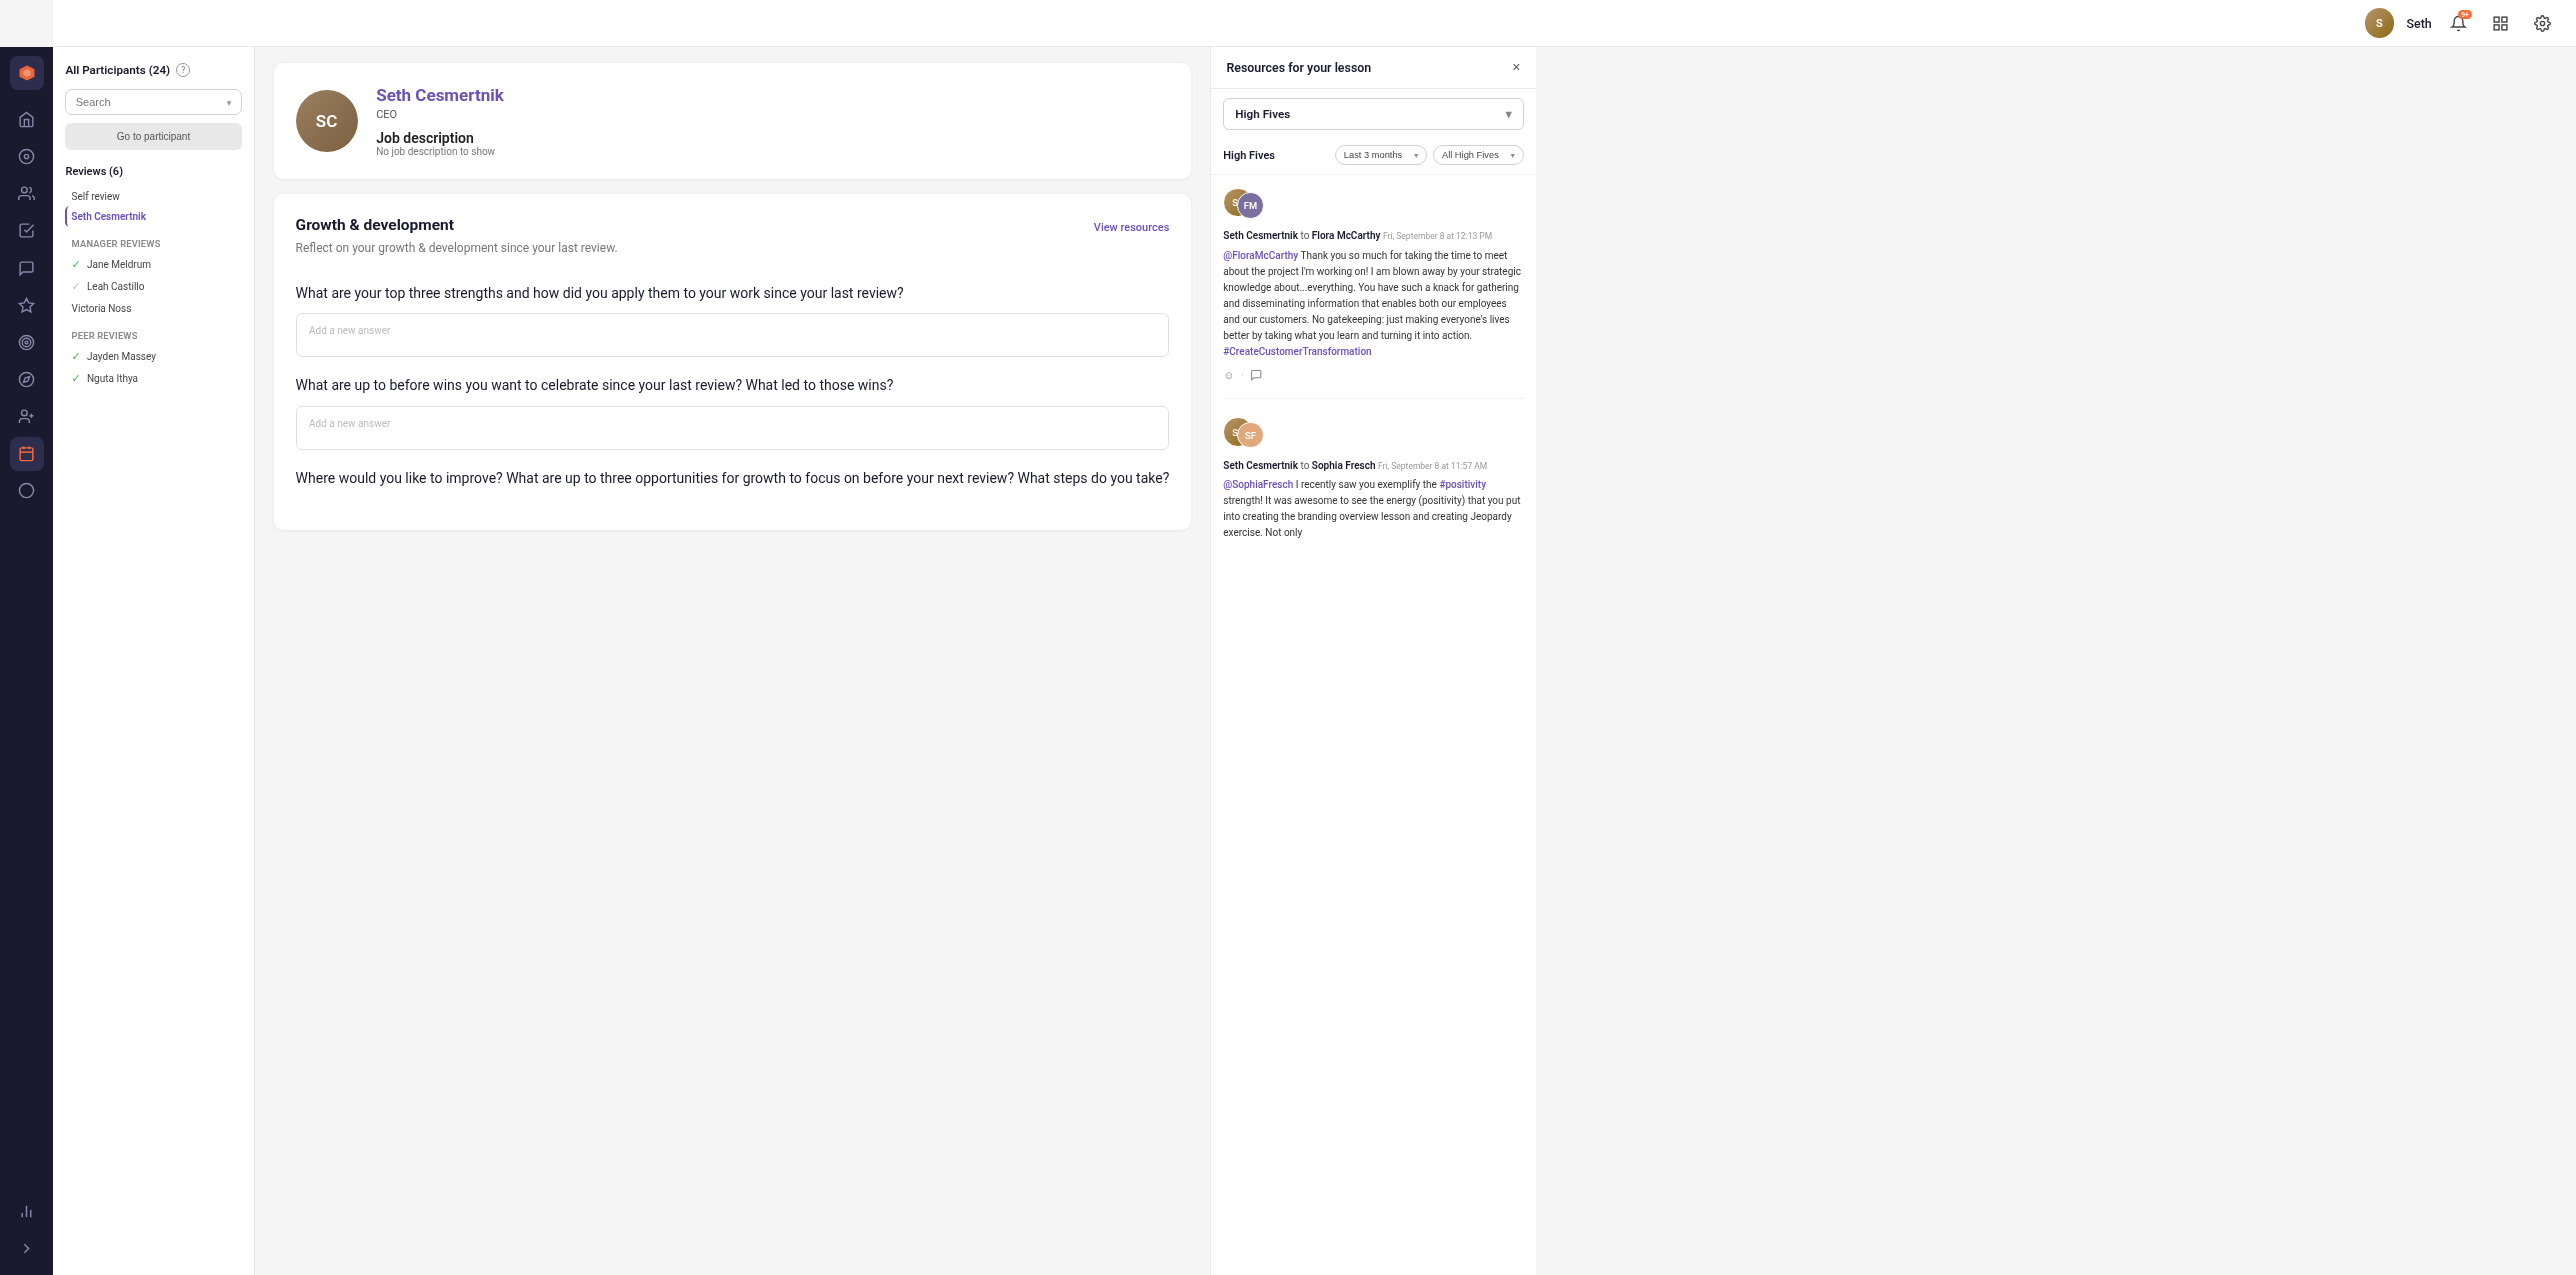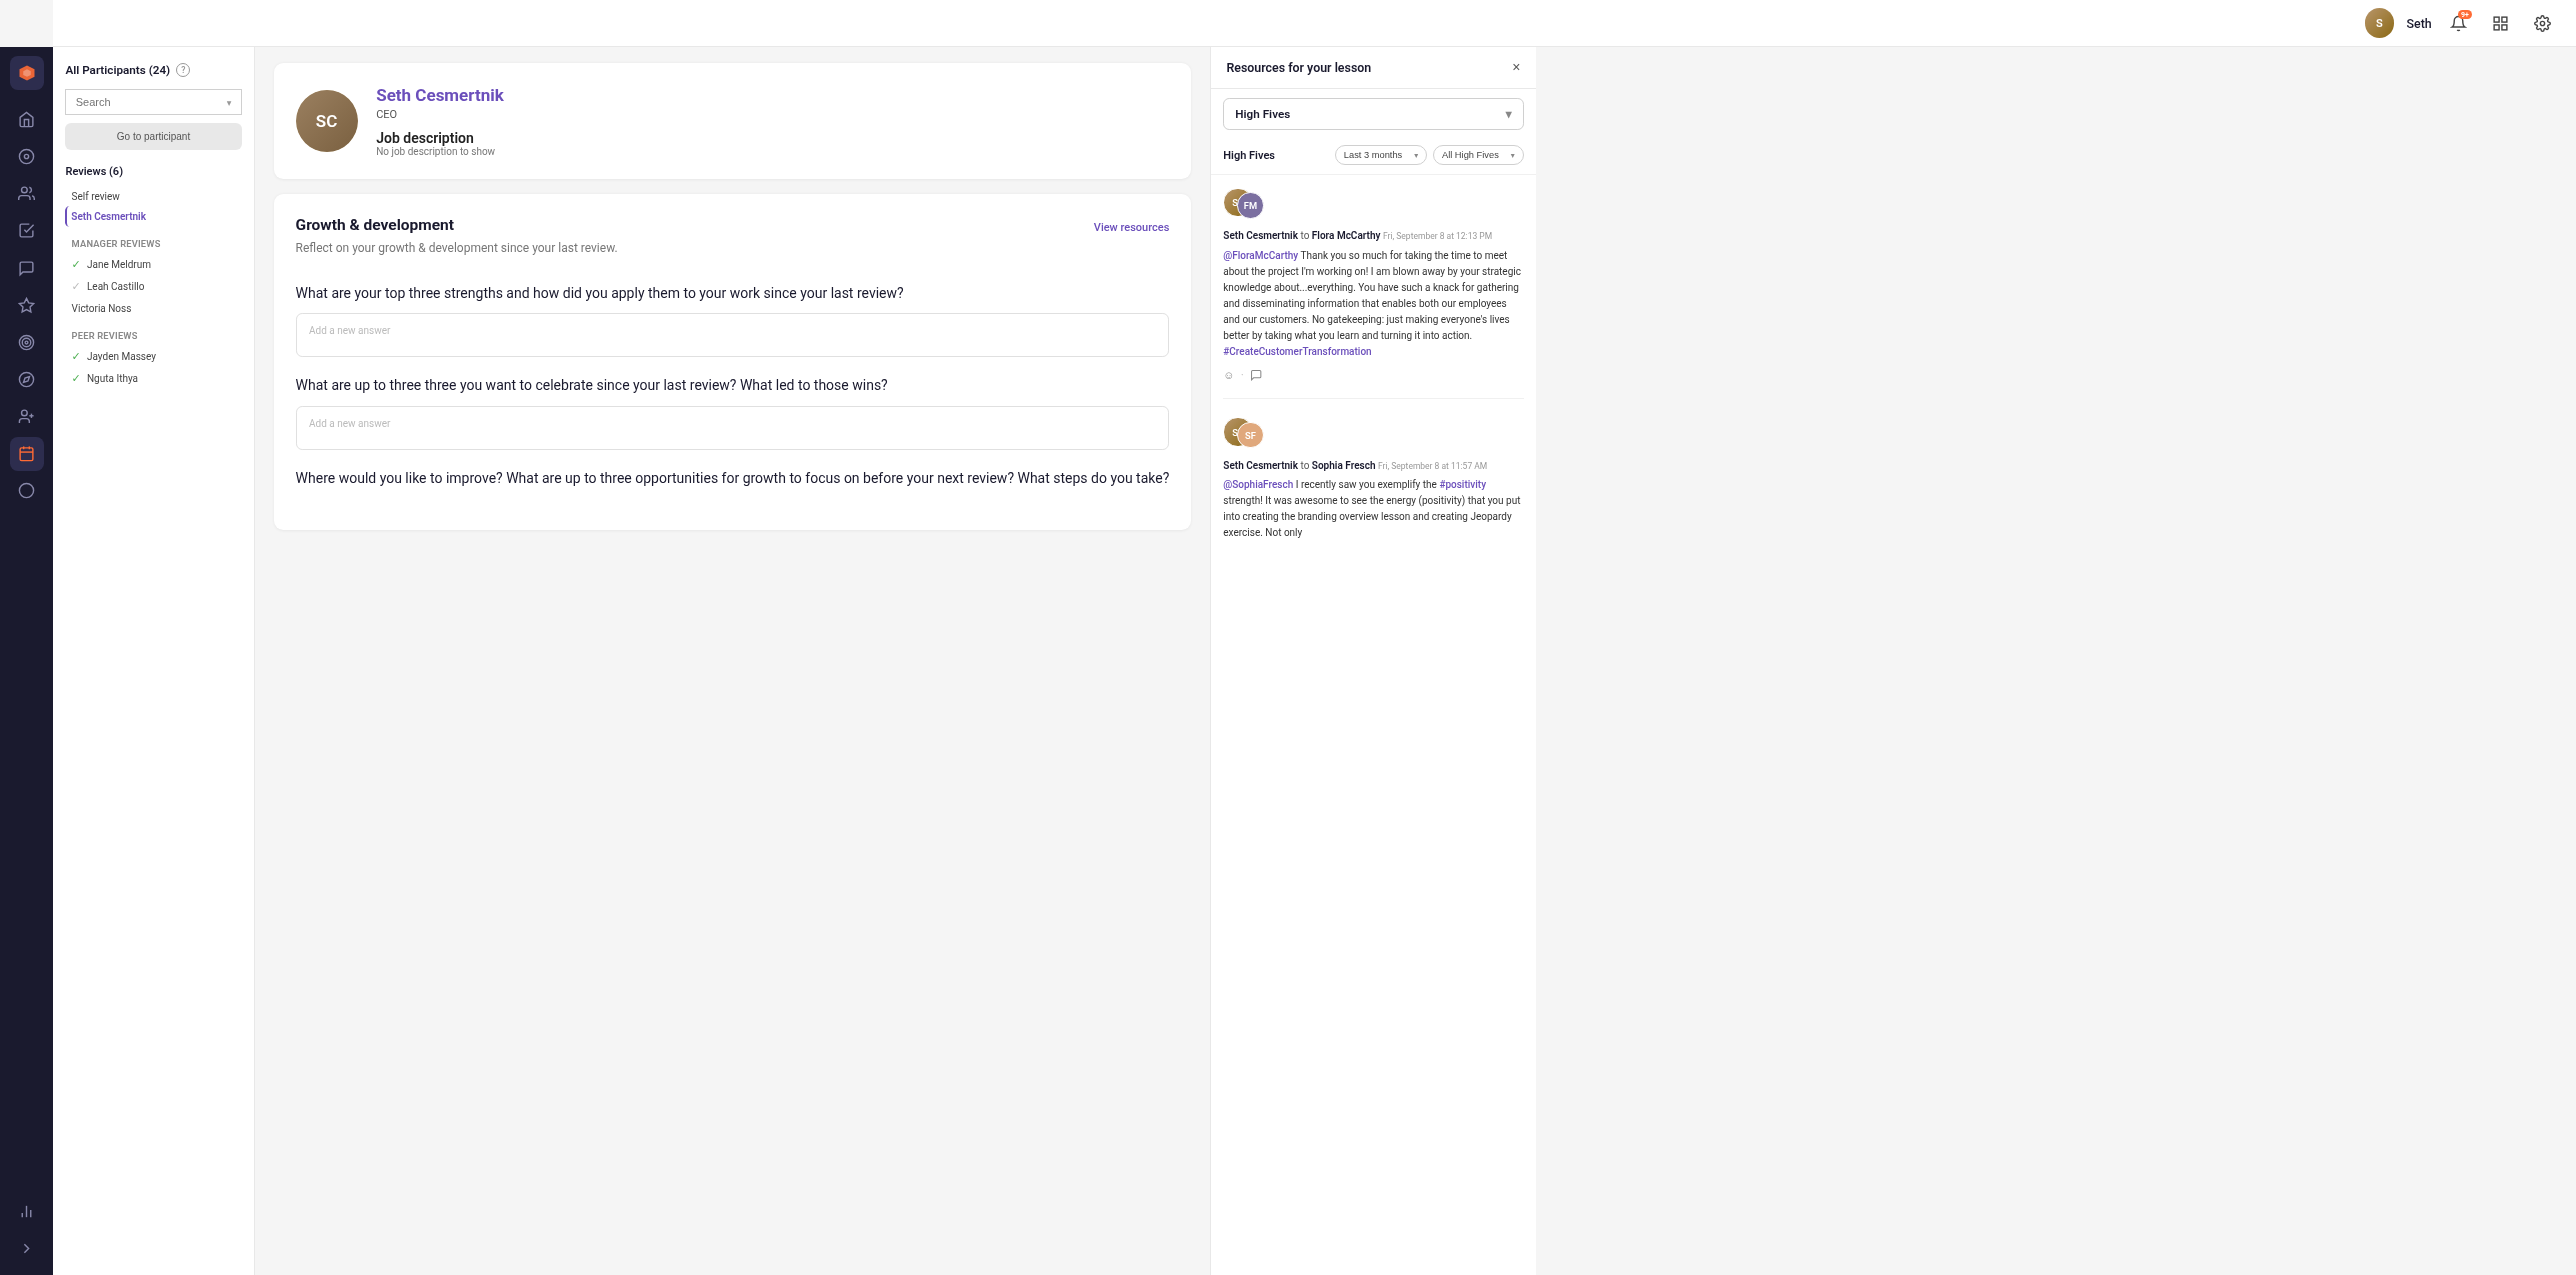--- a/index.html
+++ b/index.html
@@ -61,21 +61,21 @@
     .participants-header .help-icon {
       width: 14px; height: 14px;
       border: 1.2px solid #999;
       border-radius: 50%;
       display: flex; align-items: center; justify-content: center;
       font-size: 8.5px; color: #999; cursor: pointer;
     }
     .search-box {
       display: flex; align-items: center;
       border: 1.2px solid #d0d0d0;
-      border-radius: 0;
+      border-radius: 7px;
       padding: 6.2px 9.3px;
       margin-bottom: 7.8px;
       cursor: text;
     }
     .search-box input {
       border: none; outline: none;
       font-size: 11px; color: #555;
       flex: 1; background: transparent;
     }
     .search-box .chevron { color: #999; font-size: 9.3px; }
@@ -517,21 +517,21 @@
         <div class="content-card-subtitle">Reflect on your growth &amp; development since your last review.</div>
 
         <div class="question-block">
           <div class="question-text">What are your top three strengths and how did you apply them to your work since your last review?</div>
           <div class="answer-box">
             <span style="color:#bbb">Add a new answer</span>
           </div>
         </div>
 
         <div class="question-block">
-          <div class="question-text">What are up to three three you want to celebrate since your last review? What led to those wins?</div>
+          <div class="question-text">What are up to before wins you want to celebrate since your last review? What led to those wins?</div>
           <div class="answer-box">
             <span style="color:#bbb">Add a new answer</span>
           </div>
         </div>
 
         <div class="question-block">
           <div class="question-text">Where would you like to improve? What are up to three opportunities for growth to focus on before your next review? What steps do you take?</div>
         </div>
       </div>
     </div>

